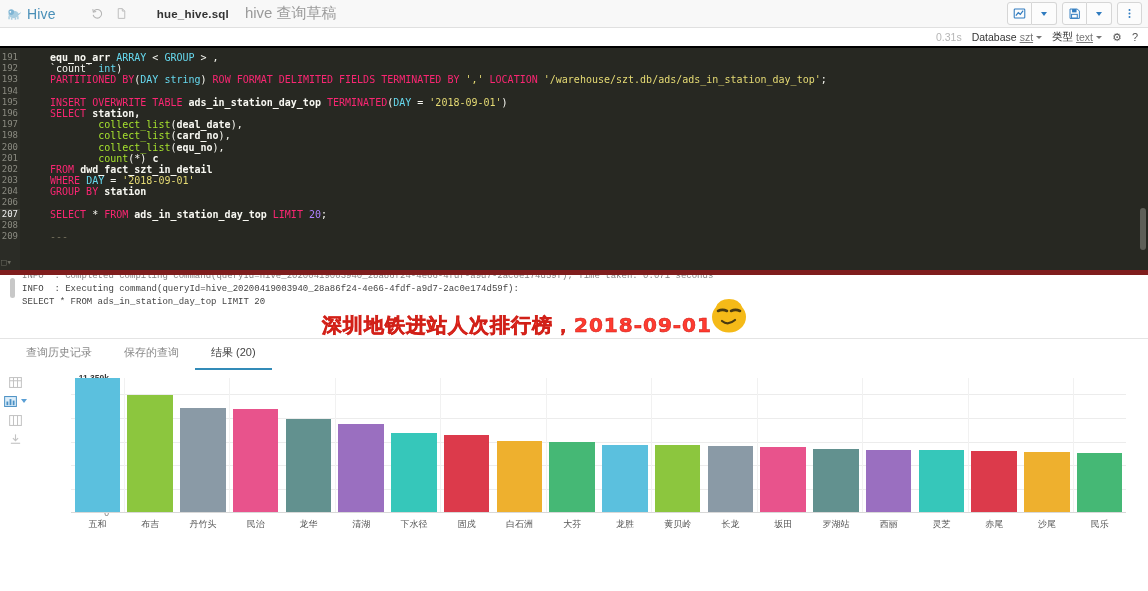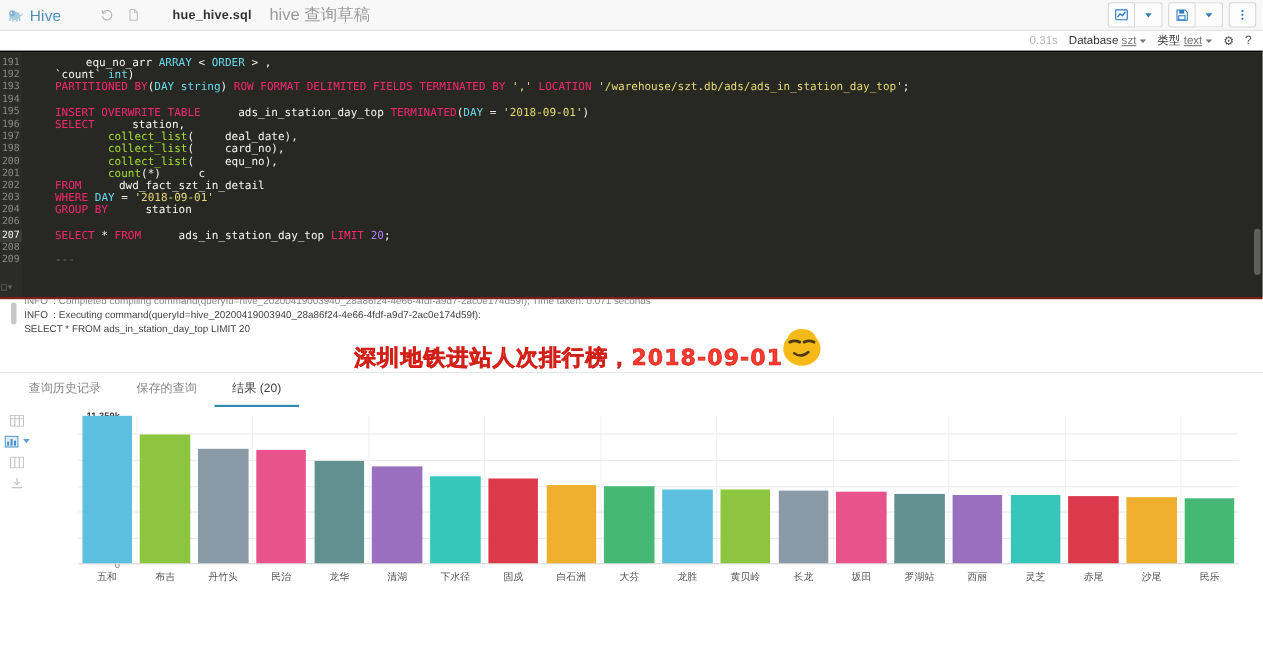--- a/index.html
+++ b/index.html
@@ -74,33 +74,33 @@
     width: 20px; min-width: 20px; text-align: right; padding-right: 2px;
     color: #8a8a80; font-size: 9px;
   }
   .ctxt { padding-left: 4px; color: #f8f8f2; }
   .k  { color: #f92672; }   
   .fn { color: #a6e22e; }   
   .st { color: #e6db74; }   
   .ty { color: #66d9ef; }   
   .nm { color: #ae81ff; }   
   .wt { color: #f8f8f2; }
-  .bd { font-weight: normal; margin-left: 28px; }
+  .bd { font-weight: bold; }
   .cm { color: #75715e; }
   .ed-foot { position: absolute; left: 1px; bottom: 2px; color: #6a6a60; font-size: 9px; display:flex; gap:2px; align-items:center;}
   .ed-scroll { position: absolute; right: 2px; top: 160px; width: 6px; height: 42px; background: #5e5f58; border-radius: 3px; }
 
   
   .logpane {
     position: relative;
     width: 1148px; height: 68px;
     background: #ffffff;
-    border-top: 2px solid #7f1d1d;
+    border-top: 5px solid #7f1d1d;
     overflow: hidden;
-    font-family: Liberation Sans, sans-serif;
+    font-family: Liberation Mono, monospace;
     font-size: 9px; color: #444;
   }
   .logline { padding-left: 22px; line-height: 13px; white-space: pre; }
   .logline.clip { color: #6e6e6e; opacity: .85; margin-top: -5px; }
   .log-scroll { position: absolute; left: 10px; top: 3px; width: 5px; height: 20px; background: #c8c8c8; border-radius: 3px; }
 
   .overlay-title {
     position: absolute; left: 322px; top: 312px;
     font-size: 20px; font-weight: bold;
     color: #ff3b30; letter-spacing: 1px;
@@ -232,21 +232,21 @@
     <span class="ss-val">text</span>
     <span class="caret-s"></span>
   </span>
   <span class="ss-ico">⚙</span>
   <span class="ss-ico">?</span>
 </div>
 
 <div class="editor">
   <div class="gutter-col"></div>
   <div class="code-rows" id="code-rows">
-      <div class="crow"><span class="ln">191</span><span class="ctxt"><span class="wt bd">equ_no_arr </span><span class="ty">ARRAY</span><span class="wt"> &lt; </span><span class="ty">ORDER</span><span class="wt"> &gt; ,</span></span></div>
+      <div class="crow"><span class="ln">191</span><span class="ctxt"><span class="wt bd">equ_no_arr </span><span class="ty">ARRAY</span><span class="wt"> &lt; </span><span class="ty">GROUP</span><span class="wt"> &gt; ,</span></span></div>
       <div class="crow"><span class="ln">192</span><span class="ctxt"><span class="wt">`count` </span><span class="ty">int</span><span class="wt">)</span></span></div>
       <div class="crow"><span class="ln">193</span><span class="ctxt"><span class="k">PARTITIONED BY</span><span class="wt">(</span><span class="ty">DAY string</span><span class="wt">) </span><span class="k">ROW FORMAT DELIMITED FIELDS TERMINATED BY</span><span class="wt"> </span><span class="st">','</span><span class="wt"> </span><span class="k">LOCATION</span><span class="wt"> </span><span class="st">'/warehouse/szt.db/ads/ads_in_station_day_top'</span><span class="wt">;</span></span></div>
       <div class="crow"><span class="ln">194</span><span class="ctxt"></span></div>
       <div class="crow"><span class="ln">195</span><span class="ctxt"><span class="k">INSERT OVERWRITE TABLE</span><span class="wt"> </span><span class="wt bd">ads_in_station_day_top</span><span class="wt"> </span><span class="k">TERMINATED</span><span class="wt">(</span><span class="ty">DAY</span><span class="wt"> = </span><span class="st">'2018-09-01'</span><span class="wt">)</span></span></div>
       <div class="crow"><span class="ln">196</span><span class="ctxt"><span class="k">SELECT</span><span class="wt"> </span><span class="wt bd">station,</span></span></div>
       <div class="crow"><span class="ln">197</span><span class="ctxt"><span class="wt">        </span><span class="fn">collect_list</span><span class="wt">(</span><span class="wt bd">deal_date</span><span class="wt">),</span></span></div>
       <div class="crow"><span class="ln">198</span><span class="ctxt"><span class="wt">        </span><span class="fn">collect_list</span><span class="wt">(</span><span class="wt bd">card_no</span><span class="wt">),</span></span></div>
       <div class="crow"><span class="ln">200</span><span class="ctxt"><span class="wt">        </span><span class="fn">collect_list</span><span class="wt">(</span><span class="wt bd">equ_no</span><span class="wt">),</span></span></div>
       <div class="crow"><span class="ln">201</span><span class="ctxt"><span class="wt">        </span><span class="fn">count</span><span class="wt">(*) </span><span class="wt bd">c</span></span></div>
       <div class="crow"><span class="ln">202</span><span class="ctxt"><span class="k">FROM</span><span class="wt"> </span><span class="wt bd">dwd_fact_szt_in_detail</span></span></div>

